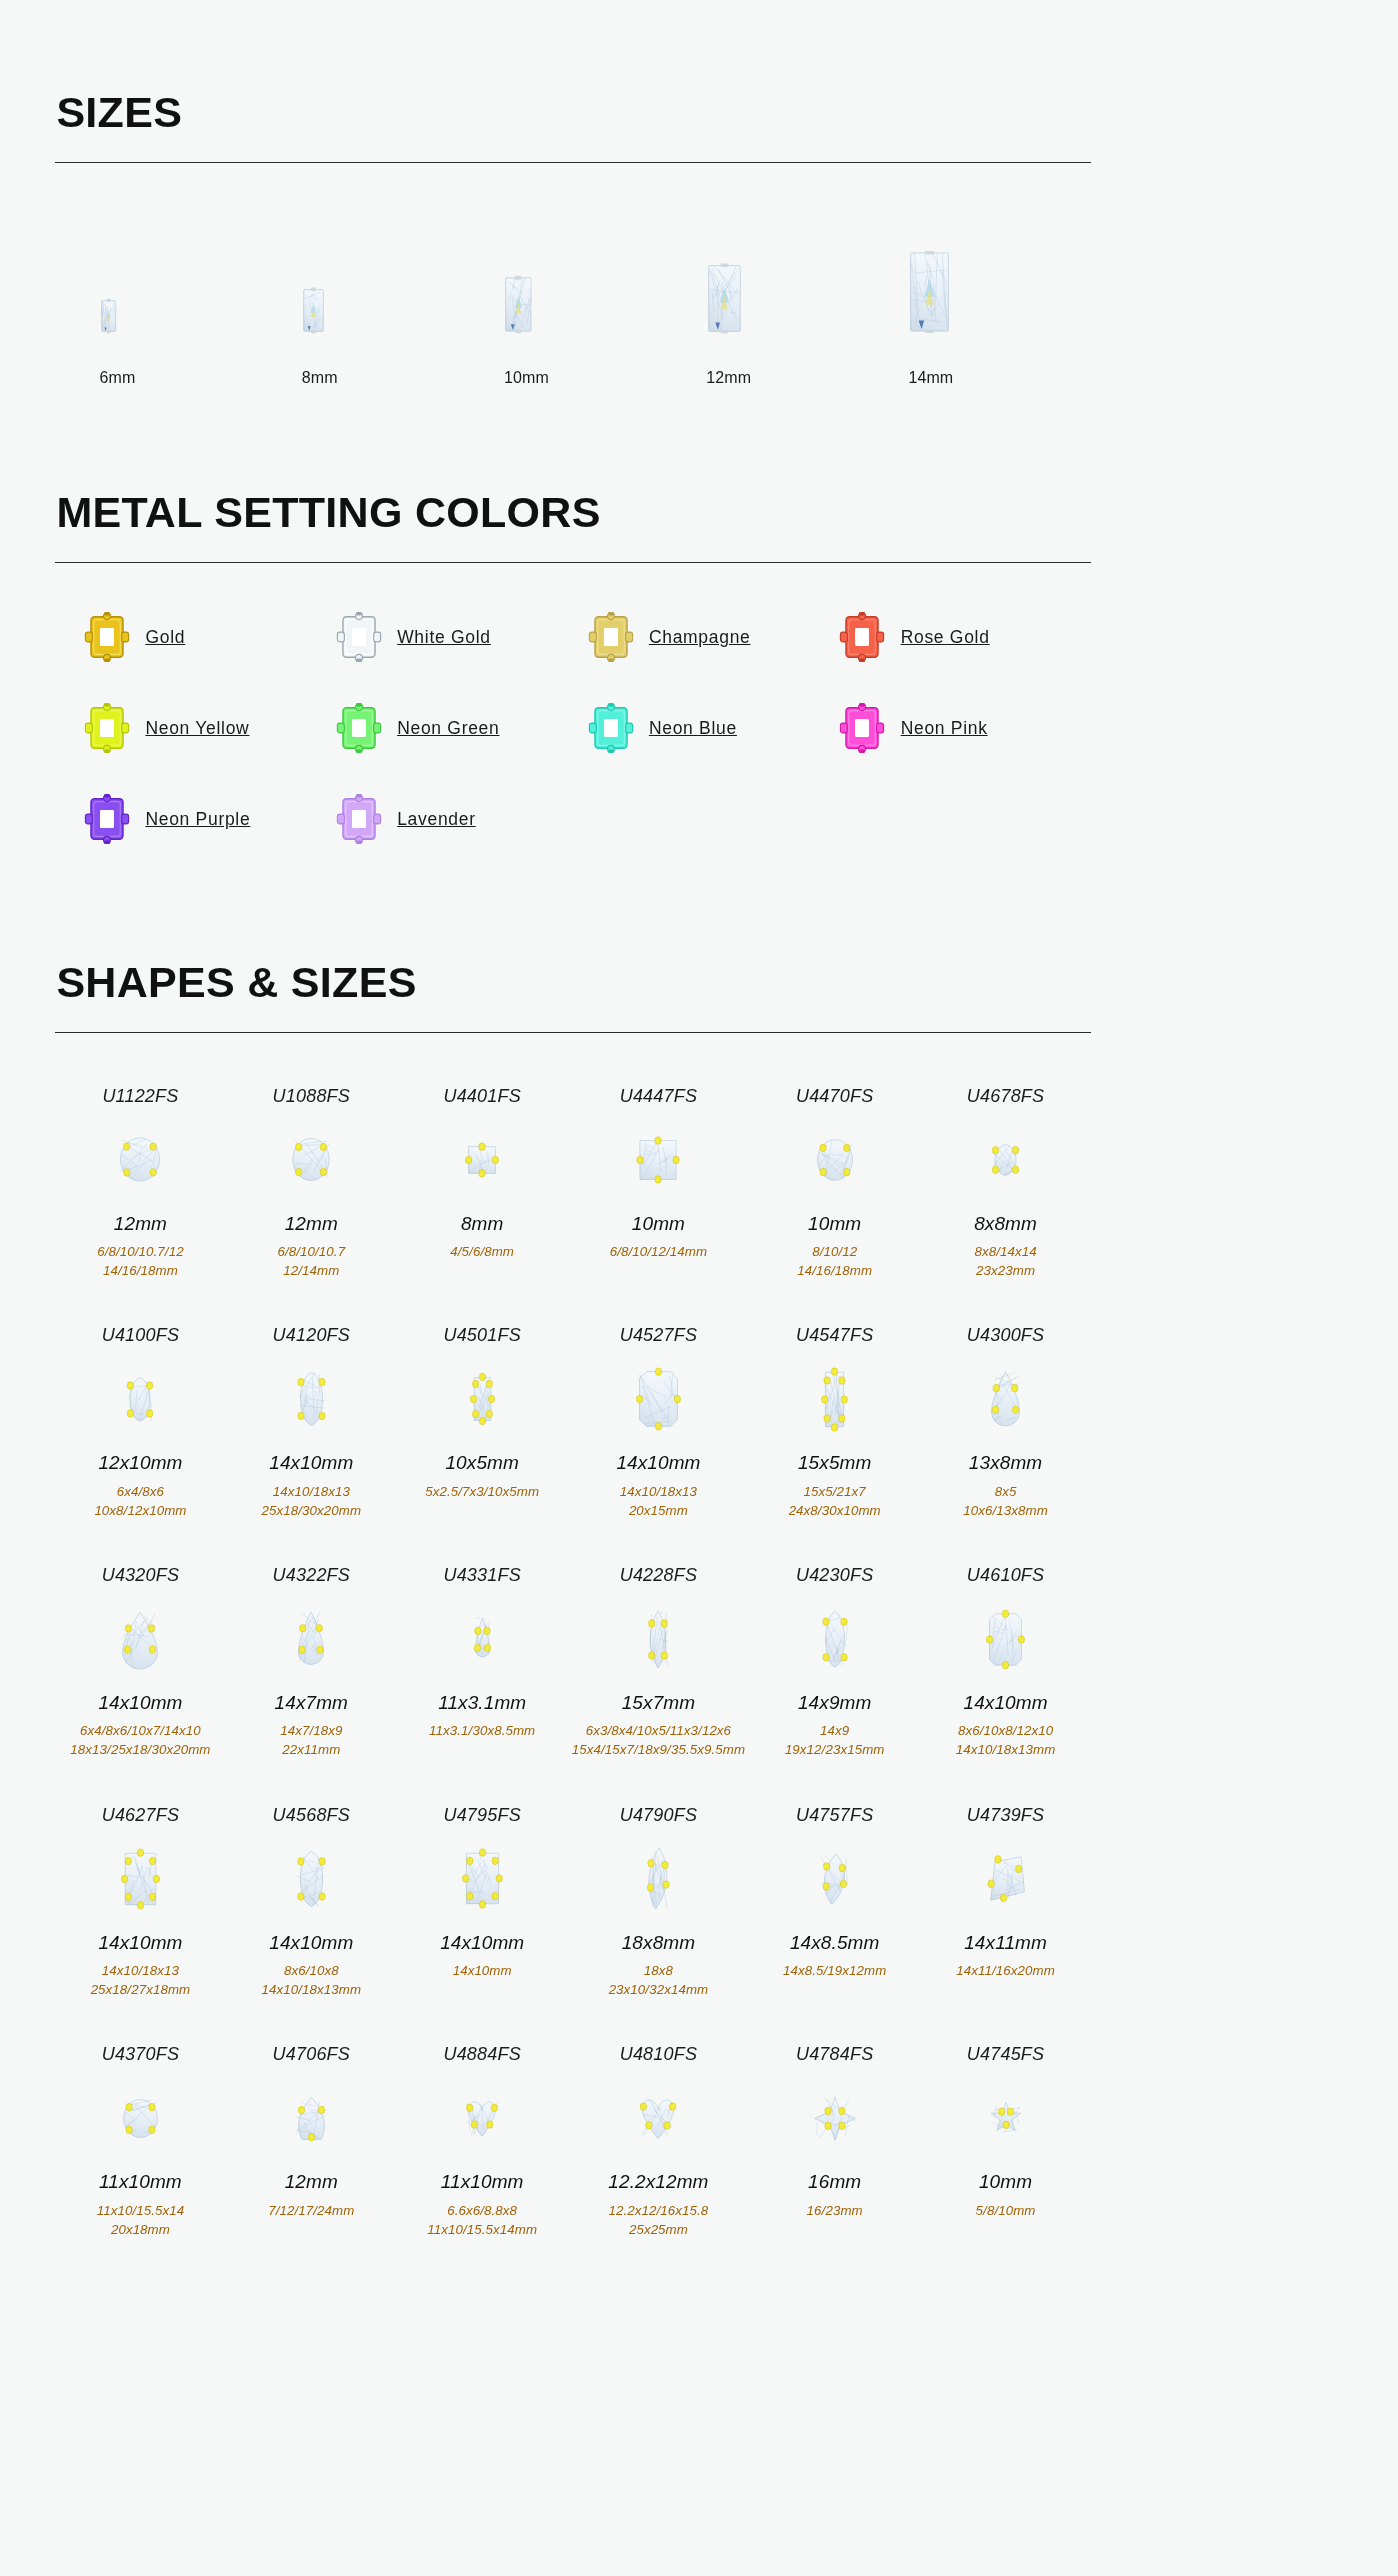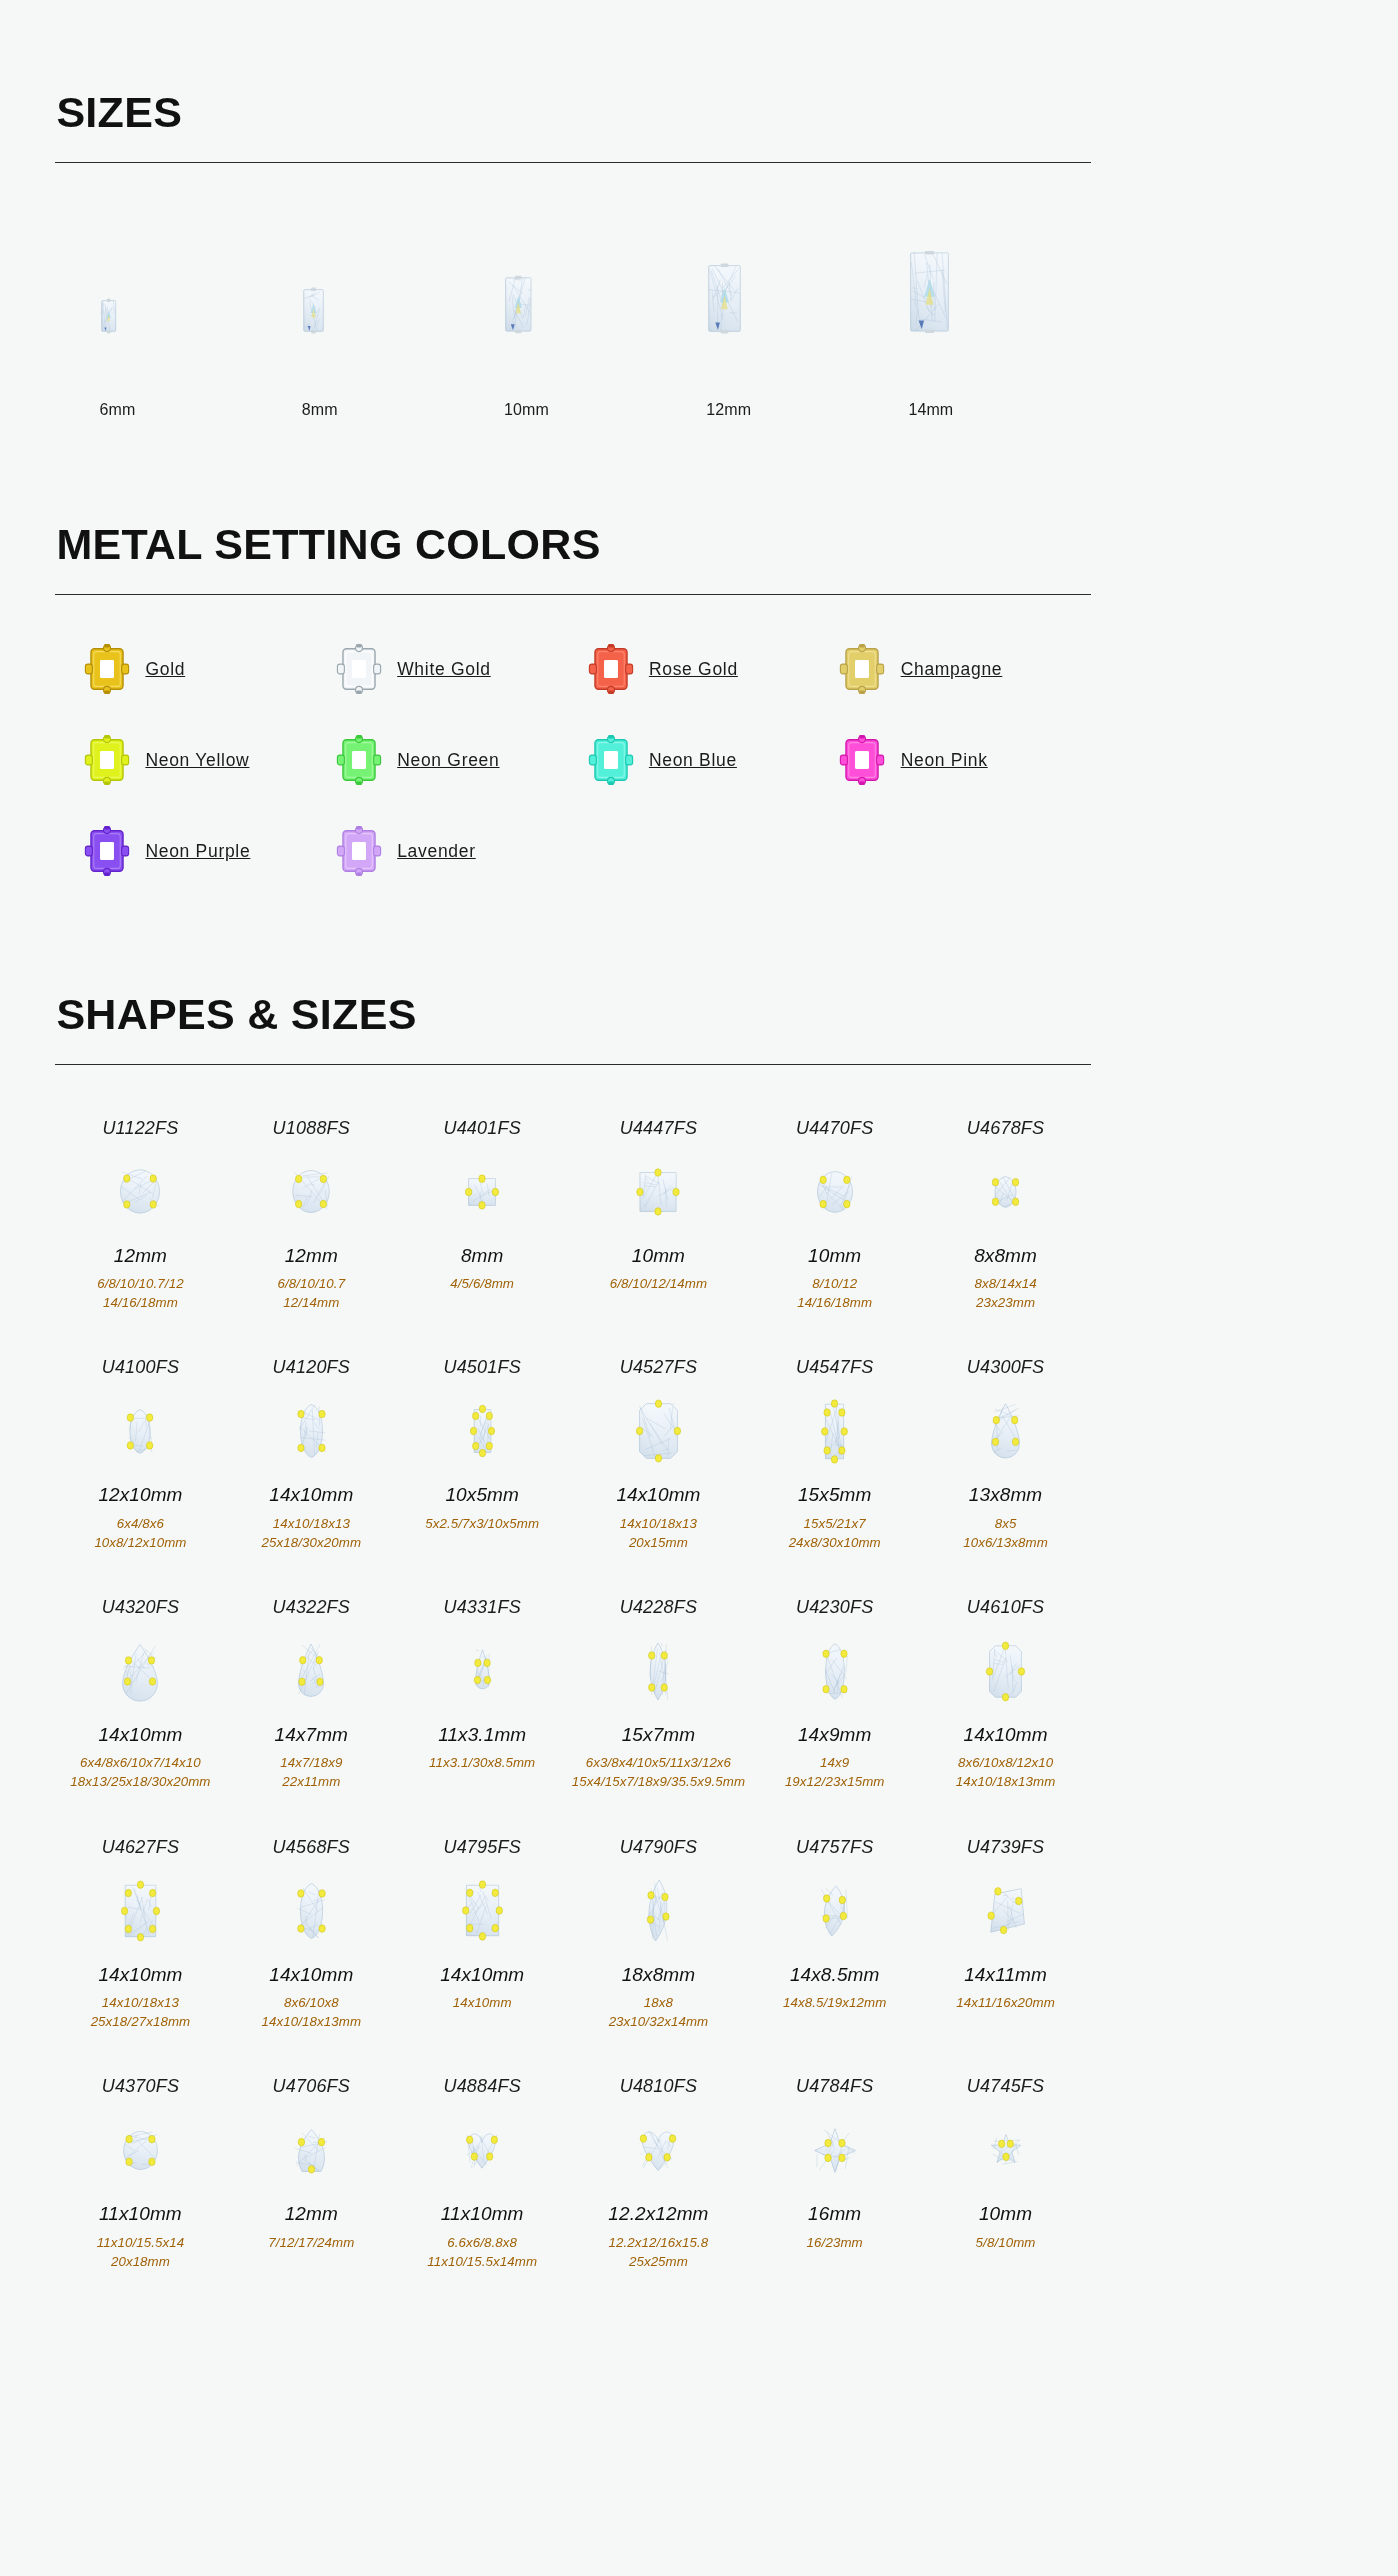--- a/index.html
+++ b/index.html
@@ -29,21 +29,21 @@
 
   
   #sizes-section{padding-top:90px;}
   .sizes-row{
     display:flex;align-items:flex-end;
     margin-top:64px;
     padding-left:25px;
   }
   .size-cell{
     width:214px;
-    display:flex;flex-direction:column;align-items:flex-start;gap:32px;
+    display:flex;flex-direction:column;align-items:flex-start;
   }
   .size-gem-wrap{height:105px;display:flex;align-items:flex-end;padding-left:21px;}
   .size-label{
     font-size:16px;color:#1c1c1c;margin-top:37px;padding-left:19.6px;letter-spacing:0.1px;
   }
 
   
   #metal-section{padding-top:103px;}
   .metal-grid{
     margin-top:48px;
@@ -335,48 +335,48 @@
     <rect x="54" y="30" width="10" height="14" rx="3.5" fill="#f2f5f7" stroke="#9aa7ae" stroke-width="1.6"></rect>
     <rect x="29" y="1" width="8" height="5" rx="1.5" fill="#9aa7ae"></rect>
     <rect x="29" y="68" width="8" height="5" rx="1.5" fill="#9aa7ae"></rect>
   </svg>
           </span>
     <span class="metal-name">White Gold</span>
         </div>
         <div class="metal-item">
           <span>
             <svg width="46" height="52" viewBox="0 0 66 74">
+    <rect x="10" y="8" width="46" height="58" rx="5" fill="#e3cf6a" stroke="#b9a24a" stroke-width="2"></rect>
+    <rect x="14" y="12" width="38" height="50" rx="4" fill="none" stroke="#f0e29a" stroke-width="1.6" opacity="0.85"></rect>
+    <rect x="23" y="24" width="20" height="26" rx="2" fill="#ffffff"></rect>
+    <circle cx="33" cy="7" r="5" fill="#e3cf6a" stroke="#b9a24a" stroke-width="1.6"></circle>
+    <circle cx="33" cy="67" r="5" fill="#e3cf6a" stroke="#b9a24a" stroke-width="1.6"></circle>
+    <rect x="2" y="30" width="10" height="14" rx="3.5" fill="#e3cf6a" stroke="#b9a24a" stroke-width="1.6"></rect>
+    <rect x="54" y="30" width="10" height="14" rx="3.5" fill="#e3cf6a" stroke="#b9a24a" stroke-width="1.6"></rect>
+    <rect x="29" y="1" width="8" height="5" rx="1.5" fill="#b9a24a"></rect>
+    <rect x="29" y="68" width="8" height="5" rx="1.5" fill="#b9a24a"></rect>
+  </svg>
+          </span>
+    <span class="metal-name">Champagne</span>
+        </div>
+        <div class="metal-item">
+          <span>
+            <svg width="46" height="52" viewBox="0 0 66 74">
     <rect x="10" y="8" width="46" height="58" rx="5" fill="#f4624a" stroke="#c43c28" stroke-width="2"></rect>
     <rect x="14" y="12" width="38" height="50" rx="4" fill="none" stroke="#ff8b74" stroke-width="1.6" opacity="0.85"></rect>
     <rect x="23" y="24" width="20" height="26" rx="2" fill="#ffffff"></rect>
     <circle cx="33" cy="7" r="5" fill="#f4624a" stroke="#c43c28" stroke-width="1.6"></circle>
     <circle cx="33" cy="67" r="5" fill="#f4624a" stroke="#c43c28" stroke-width="1.6"></circle>
     <rect x="2" y="30" width="10" height="14" rx="3.5" fill="#f4624a" stroke="#c43c28" stroke-width="1.6"></rect>
     <rect x="54" y="30" width="10" height="14" rx="3.5" fill="#f4624a" stroke="#c43c28" stroke-width="1.6"></rect>
     <rect x="29" y="1" width="8" height="5" rx="1.5" fill="#c43c28"></rect>
     <rect x="29" y="68" width="8" height="5" rx="1.5" fill="#c43c28"></rect>
   </svg>
           </span>
     <span class="metal-name">Rose Gold</span>
-        </div>
-        <div class="metal-item">
-          <span>
-            <svg width="46" height="52" viewBox="0 0 66 74">
-    <rect x="10" y="8" width="46" height="58" rx="5" fill="#e3cf6a" stroke="#b9a24a" stroke-width="2"></rect>
-    <rect x="14" y="12" width="38" height="50" rx="4" fill="none" stroke="#f0e29a" stroke-width="1.6" opacity="0.85"></rect>
-    <rect x="23" y="24" width="20" height="26" rx="2" fill="#ffffff"></rect>
-    <circle cx="33" cy="7" r="5" fill="#e3cf6a" stroke="#b9a24a" stroke-width="1.6"></circle>
-    <circle cx="33" cy="67" r="5" fill="#e3cf6a" stroke="#b9a24a" stroke-width="1.6"></circle>
-    <rect x="2" y="30" width="10" height="14" rx="3.5" fill="#e3cf6a" stroke="#b9a24a" stroke-width="1.6"></rect>
-    <rect x="54" y="30" width="10" height="14" rx="3.5" fill="#e3cf6a" stroke="#b9a24a" stroke-width="1.6"></rect>
-    <rect x="29" y="1" width="8" height="5" rx="1.5" fill="#b9a24a"></rect>
-    <rect x="29" y="68" width="8" height="5" rx="1.5" fill="#b9a24a"></rect>
-  </svg>
-          </span>
-    <span class="metal-name">Champagne</span>
         </div>
         <div class="metal-item">
           <span>
             <svg width="46" height="52" viewBox="0 0 66 74">
     <rect x="10" y="8" width="46" height="58" rx="5" fill="#dff21d" stroke="#b4c507" stroke-width="2"></rect>
     <rect x="14" y="12" width="38" height="50" rx="4" fill="none" stroke="#ecfa62" stroke-width="1.6" opacity="0.85"></rect>
     <rect x="23" y="24" width="20" height="26" rx="2" fill="#ffffff"></rect>
     <circle cx="33" cy="7" r="5" fill="#dff21d" stroke="#b4c507" stroke-width="1.6"></circle>
     <circle cx="33" cy="67" r="5" fill="#dff21d" stroke="#b4c507" stroke-width="1.6"></circle>
     <rect x="2" y="30" width="10" height="14" rx="3.5" fill="#dff21d" stroke="#b4c507" stroke-width="1.6"></rect>

